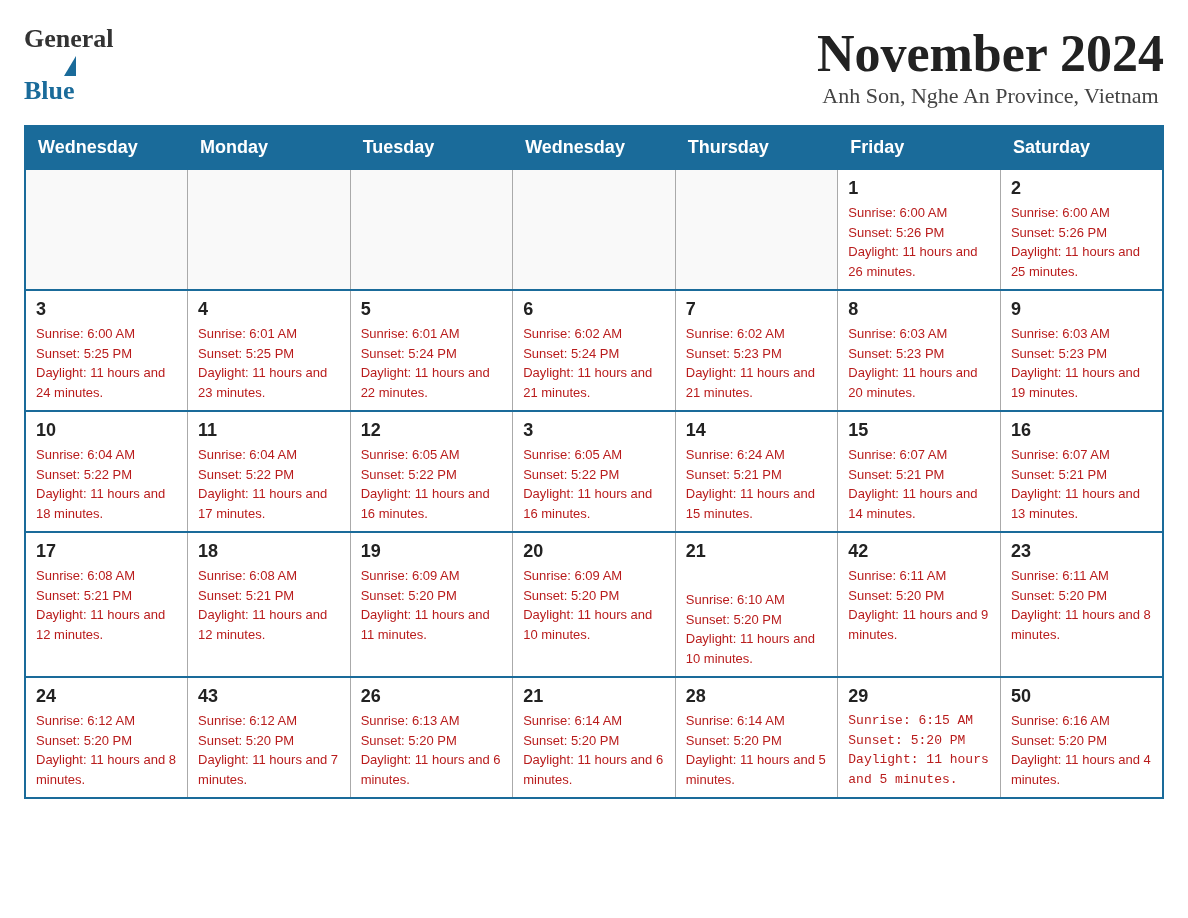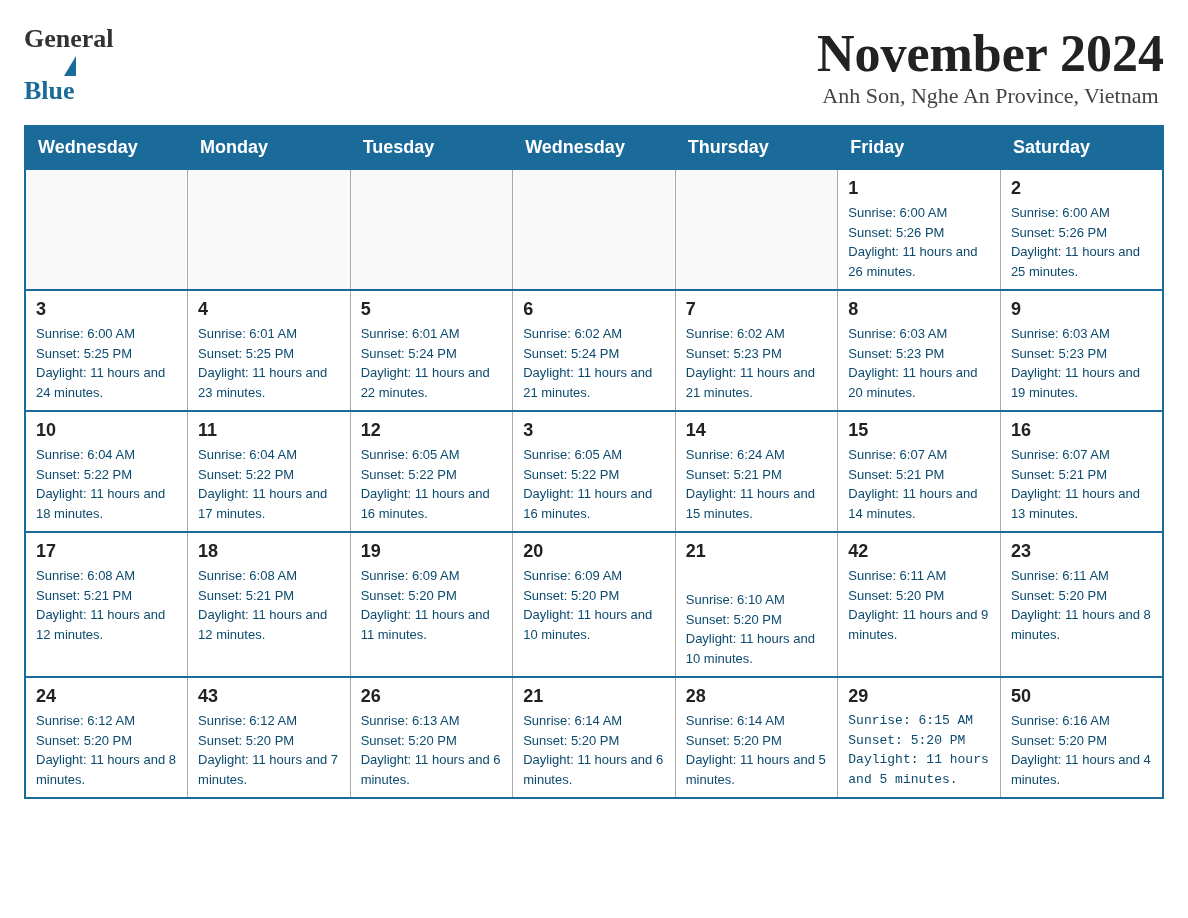--- a/index.html
+++ b/index.html
@@ -90,21 +90,21 @@
     }
     .day-number {
       font-size: 18px;
       font-weight: bold;
       color: #222;
       display: block;
       margin-bottom: 4px;
     }
     .day-info {
       font-size: 13px;
-      color: #0c4a6e;
+      color: #b91c1c;
       line-height: 1.5;
     }
     .empty-cell {
       background: #f9f9f9;
     }
   </style>
 </head>
 <body>
 
 <div class="header-area">

